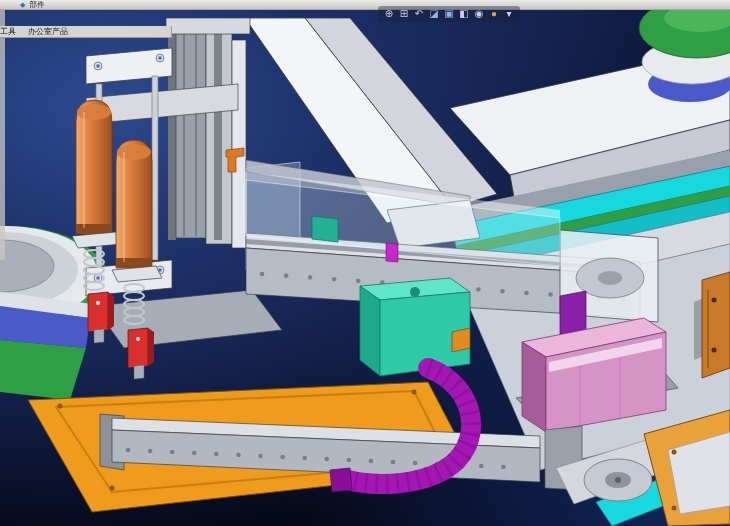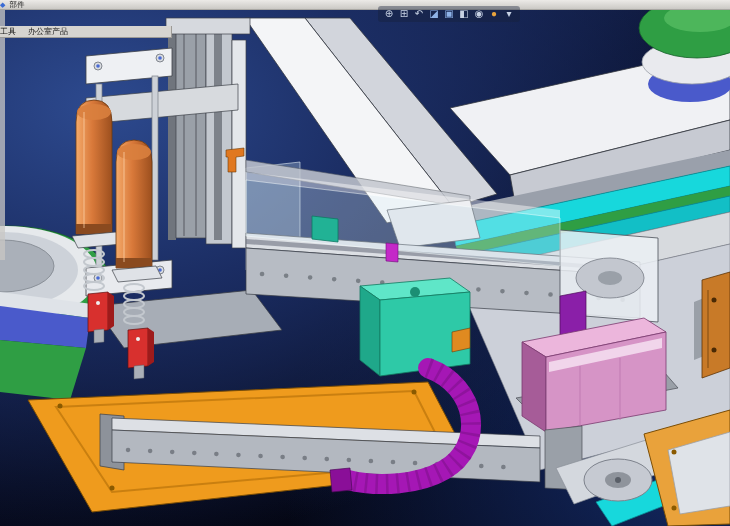--- a/index.html
+++ b/index.html
@@ -4,21 +4,21 @@
 <style>
   html,body{margin:0;padding:0;background:#000;}
   .screen{position:relative;width:730px;height:526px;overflow:hidden;
     font-family:"Liberation Sans","DejaVu Sans",sans-serif;
     background:
       radial-gradient(ellipse 900px 620px at 14% 20%, #2d4a8f 0%, #1b2d63 30%, rgba(10,16,40,0) 70%),
       radial-gradient(ellipse 700px 520px at 96% 88%, #142a66 0%, rgba(8,12,30,0) 60%),
       linear-gradient(160deg,#1a2b5e 0%,#0c1536 35%,#060a1d 62%,#03040c 100%);}
   .menubar{position:absolute;left:0;top:0;width:730px;height:10px;z-index:6;
     background:linear-gradient(#eceae7,#cbc9c5);border-bottom:1px solid #a9a7a3;
-    display:flex;align-items:center;gap:4px;padding-left:0;box-sizing:border-box;}
+    display:flex;align-items:center;gap:4px;padding-left:20px;box-sizing:border-box;}
   .menubar .appicon{font-size:7px;color:#3a6bd4;line-height:1;}
   .menubar .applabel{font-size:7.5px;color:#1c1c1c;line-height:1;}
   .menutabs{position:absolute;left:0;top:26px;width:172px;height:12px;z-index:6;
     background:#d6d4d0;border-bottom:1px solid #9c9a96;border-right:1px solid #9c9a96;
     display:flex;align-items:center;gap:12px;box-sizing:border-box;font-family:Liberation Serif, serif;}
   .menutabs .tab{font-size:8px;color:#141414;line-height:1;cursor:default;}
   .leftpanel-edge{position:absolute;left:0;top:10px;width:5px;height:250px;
     background:#c8c7c4;opacity:.75;z-index:4;}
   .headsup{position:absolute;left:378px;top:6px;height:16px;z-index:7;
     display:flex;align-items:center;gap:3px;padding:0 5px;

